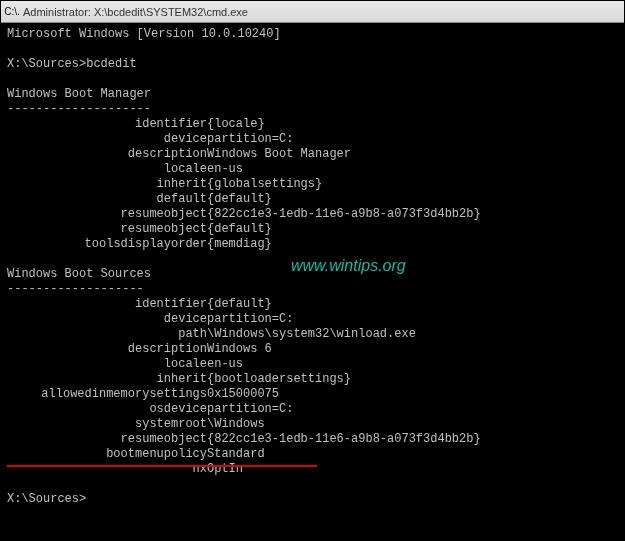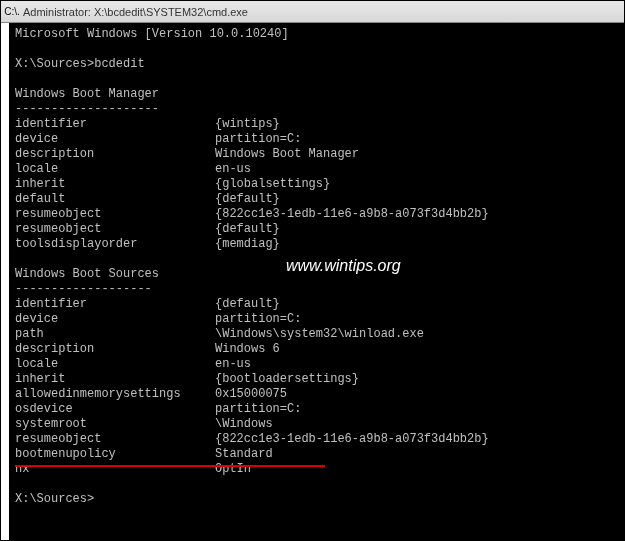--- a/index.html
+++ b/index.html
@@ -39,43 +39,43 @@
     .terminal {
       background: #000;
       color: #c0c0c0;
       font-size: 12px;
       line-height: 15px;
       padding: 4px 6px;
       height: calc(100% - 22px);
       overflow: hidden;
       position: relative;
       white-space: nowrap;
-      margin-left: 8px;
     }
     .row {
       display: flex;
     }
     .key {
       display: inline-block;
       width: 200px;
+      text-align: right;
     }
     .val {
       display: inline-block;
     }
     .section-dash {
       color: #c0c0c0;
     }
     .watermark {
       position: absolute;
-      color: #ffffff;
+      color: #14b8a6;
       font-family: Arial, sans-serif;
       font-size: 16px;
       font-style: italic;
       top: 235px;
-      left: 277px;
+      left: 290px;
       pointer-events: none;
     }
     .underline-red {
       position: absolute;
       height: 2px;
       background: #d00;
       top: 442px;
       left: 6px;
       width: 310px;
     }
@@ -96,21 +96,21 @@
   <div class="blank"></div>
   <div>
     <span>X:\Sources&gt;</span><span>bcdedit</span>
   </div>
   <div class="blank"></div>
   <div>Windows Boot Manager</div>
   <div class="section-dash">--------------------</div>
 
   <div class="row">
       <span class="key">identifier</span>
-      <span class="val">{wintips}</span>
+      <span class="val">{locale}</span>
     </div>
   <div class="row">
       <span class="key">device</span>
       <span class="val">partition=C:</span>
     </div>
   <div class="row">
       <span class="key">description</span>
       <span class="val">Windows Boot Manager</span>
     </div>
   <div class="row">

